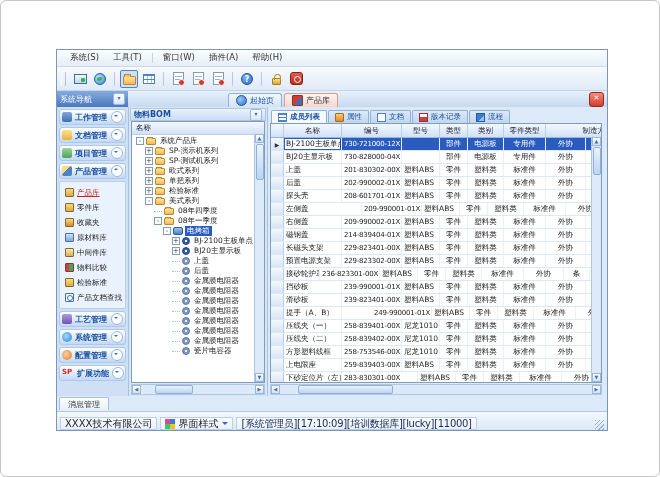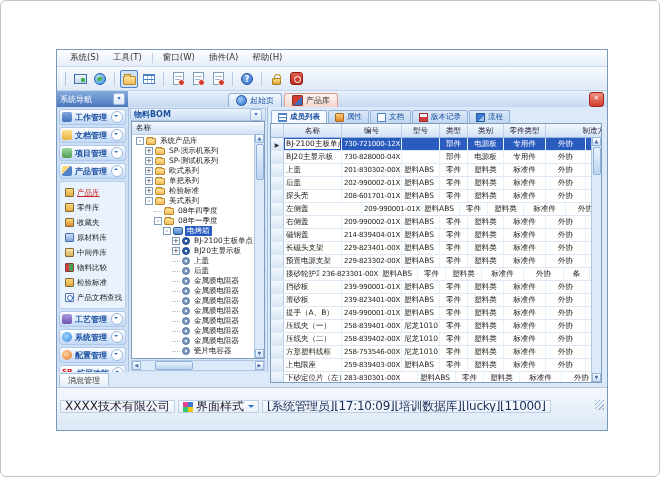--- a/index.html
+++ b/index.html
@@ -129,21 +129,21 @@
   .tr.selected{background:#2a5bbf;color:#fff}
   .tr.selected .td.name{background:#fff;color:#111;box-shadow:inset 0 0 0 1px #2a5bbf}
   .tvscroll{position:absolute;top:13px;right:0;bottom:0;width:10px;background:#dce9f8;border-left:1px solid #b0c7e4;display:flex;flex-direction:column;align-items:center;box-sizing:border-box}
   .tvscroll .sbt{width:8px;height:28px;margin:1px 0}
   .member .hscroll{margin:1px 0 0}
   .hsp{flex:1}
 
   
   .msgrow{height:15px;flex:none;display:flex;align-items:center;padding-left:2px;background:#dce9f8}
   .msgtab{height:13px;padding:0 8px;background:linear-gradient(#fdfefe,#e8f0fa);border:1px solid #a8c0de;border-bottom:none;border-radius:2px 2px 0 0;font-size:8px;color:#333;display:flex;align-items:center;box-sizing:border-box}
-  .statusbar{height:18px;flex:none;background:linear-gradient(#f4f8fd,#dbe8f6);border-top:1px solid #b6c9e0;display:flex;align-items:flex-start;padding:12px 3px;gap:3px;font-size:12px;color:#223}
+  .statusbar{height:18px;flex:none;background:linear-gradient(#f4f8fd,#dbe8f6);border-top:1px solid #b6c9e0;display:flex;align-items:flex-end;padding:0 3px;gap:3px;font-size:10px;color:#223}
   .seg{height:13px;border:1px solid #bccfe5;display:flex;align-items:center;padding:0 4px;background:linear-gradient(#fafcfe,#e9f0f9);box-sizing:border-box;white-space:nowrap;overflow:hidden}
   .seg.op{width:244px;flex:none}
   .seg.session{letter-spacing:-0.3px;color:#1a2a55}
   .styleico{width:10px;height:10px;flex:none;margin-right:3px;background:
       linear-gradient(#e84393,#e84393) 0 0/5px 5px no-repeat,
       linear-gradient(#3a7bd5,#3a7bd5) 5px 0/5px 5px no-repeat,
       linear-gradient(#2ecc71,#2ecc71) 0 5px/5px 5px no-repeat,
       linear-gradient(#f1c40f,#f1c40f) 5px 5px/5px 5px no-repeat}
   .dropar{width:0;height:0;border:3px solid transparent;border-top-color:#2f6fd0;margin-left:4px;margin-top:3px}
   .gripper{width:9px;height:10px;margin-left:auto;background:repeating-linear-gradient(135deg,#9ab4d0 0 1px,transparent 1px 3px)}
@@ -593,21 +593,21 @@
                 <div class="td" style="width: 38px;">塑料ABS</div>
                 <div class="td ctr" style="width: 28px;">零件</div>
                 <div class="td ctr" style="width: 36px;">塑料类</div>
                 <div class="td ctr" style="width: 42px;">标准件</div>
                 <div class="td ctr" style="width: 40px;">外协</div>
                 <div class="td ctr" style="width: 26px;">条</div>
               </div>
               <div class="tr">
                 <div class="td ind" style="width: 13px;"></div>
                 <div class="td name" style="width: 58px;">提手（A、B）</div>
-                <div class="td code" style="width: 60px;">249-990001-01X</div>
+                <div class="td code" style="width: 60px; margin-left: 30px;">249-990001-01X</div>
                 <div class="td" style="width: 38px;">塑料ABS</div>
                 <div class="td ctr" style="width: 28px;">零件</div>
                 <div class="td ctr" style="width: 36px;">塑料类</div>
                 <div class="td ctr" style="width: 42px;">标准件</div>
                 <div class="td ctr" style="width: 40px;">外协</div>
                 <div class="td ctr" style="width: 26px;">条</div>
               </div>
               <div class="tr">
                 <div class="td ind" style="width: 13px;"></div>
                 <div class="td name" style="width: 58px;">压线夹（一）</div>

